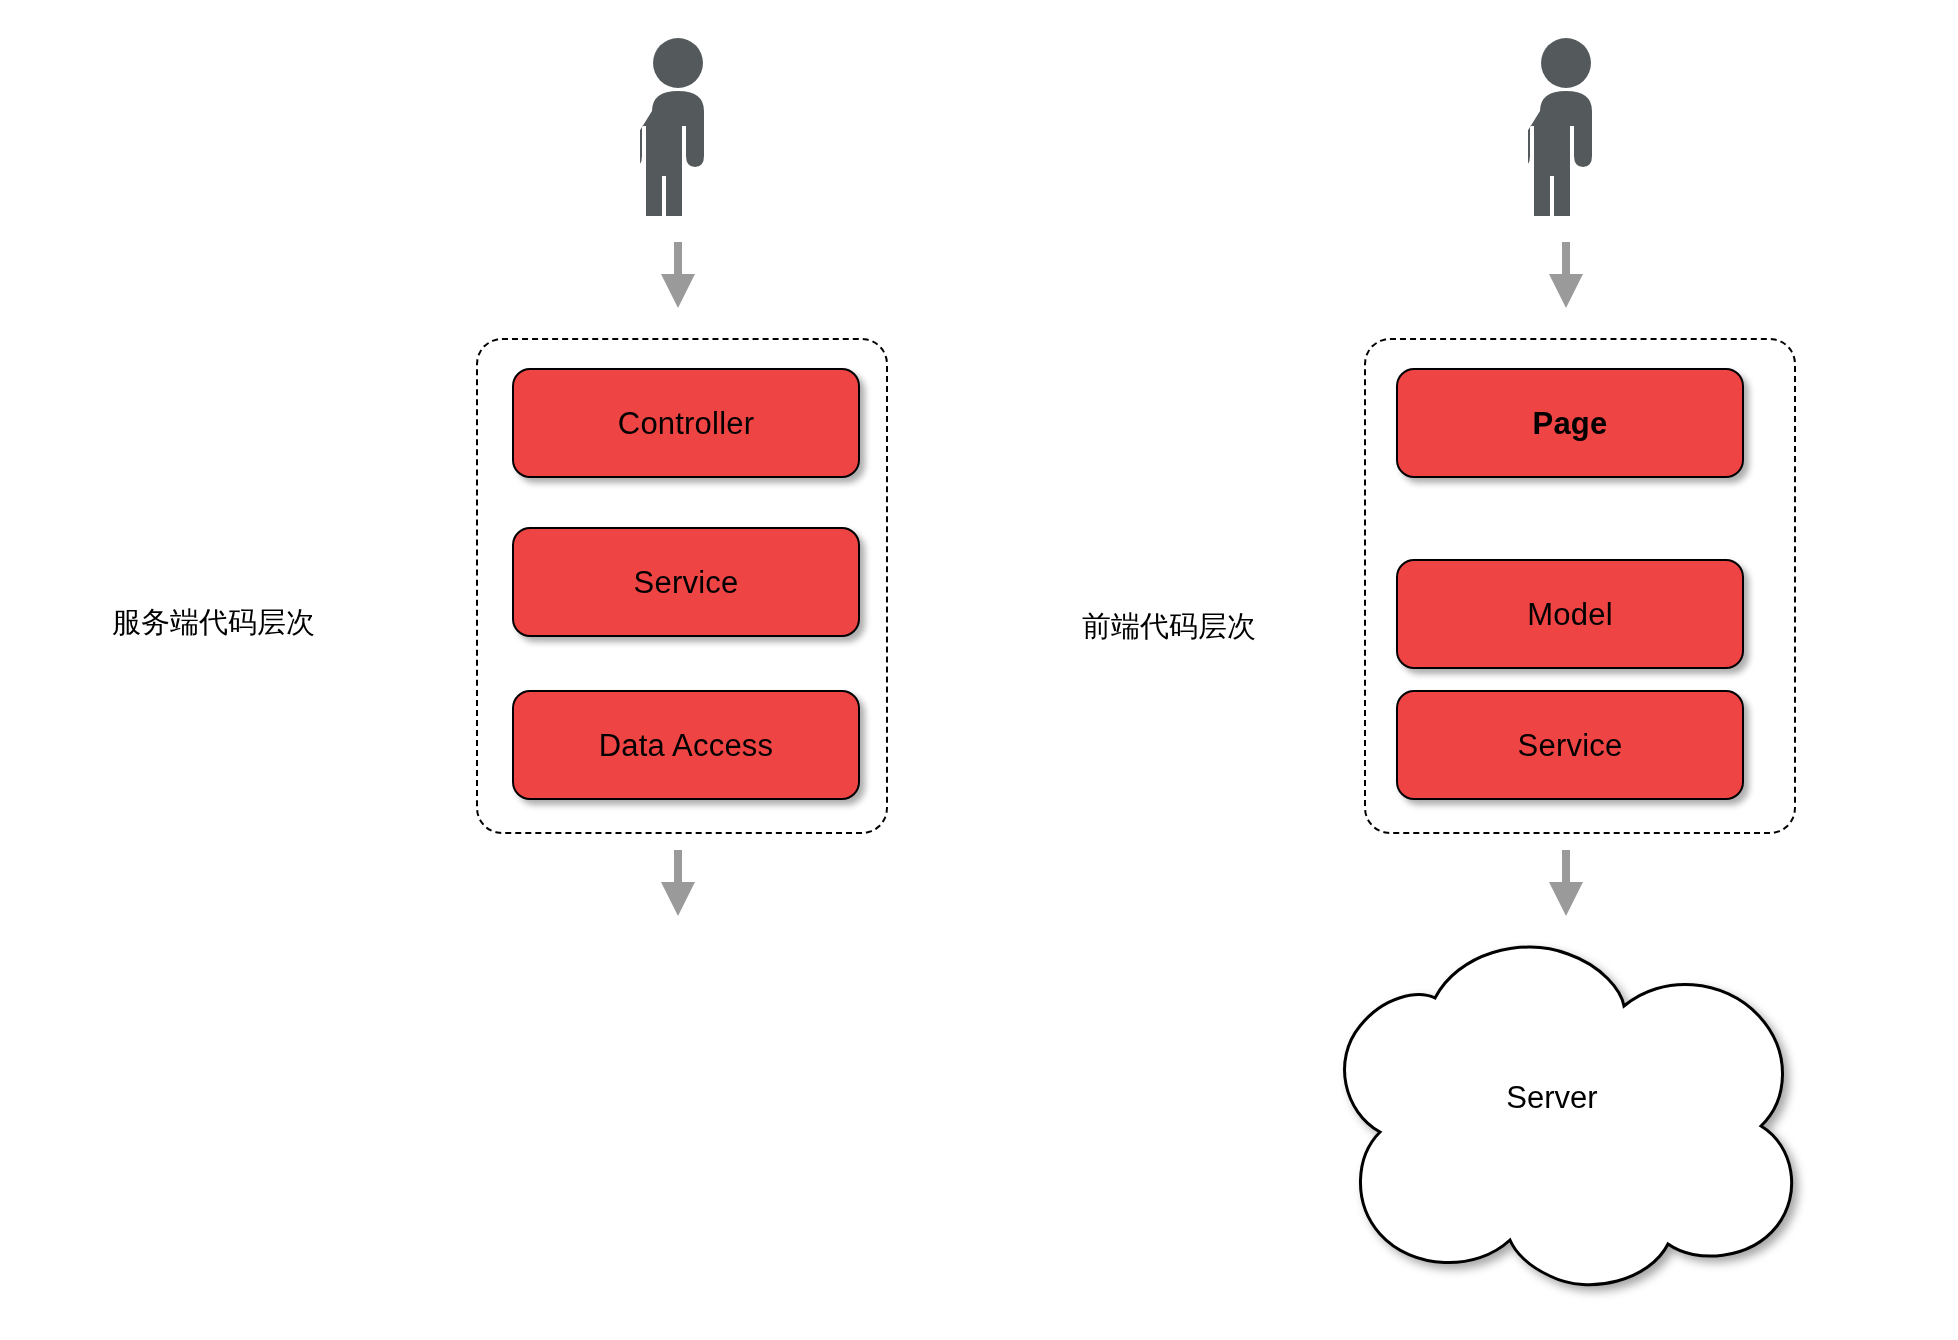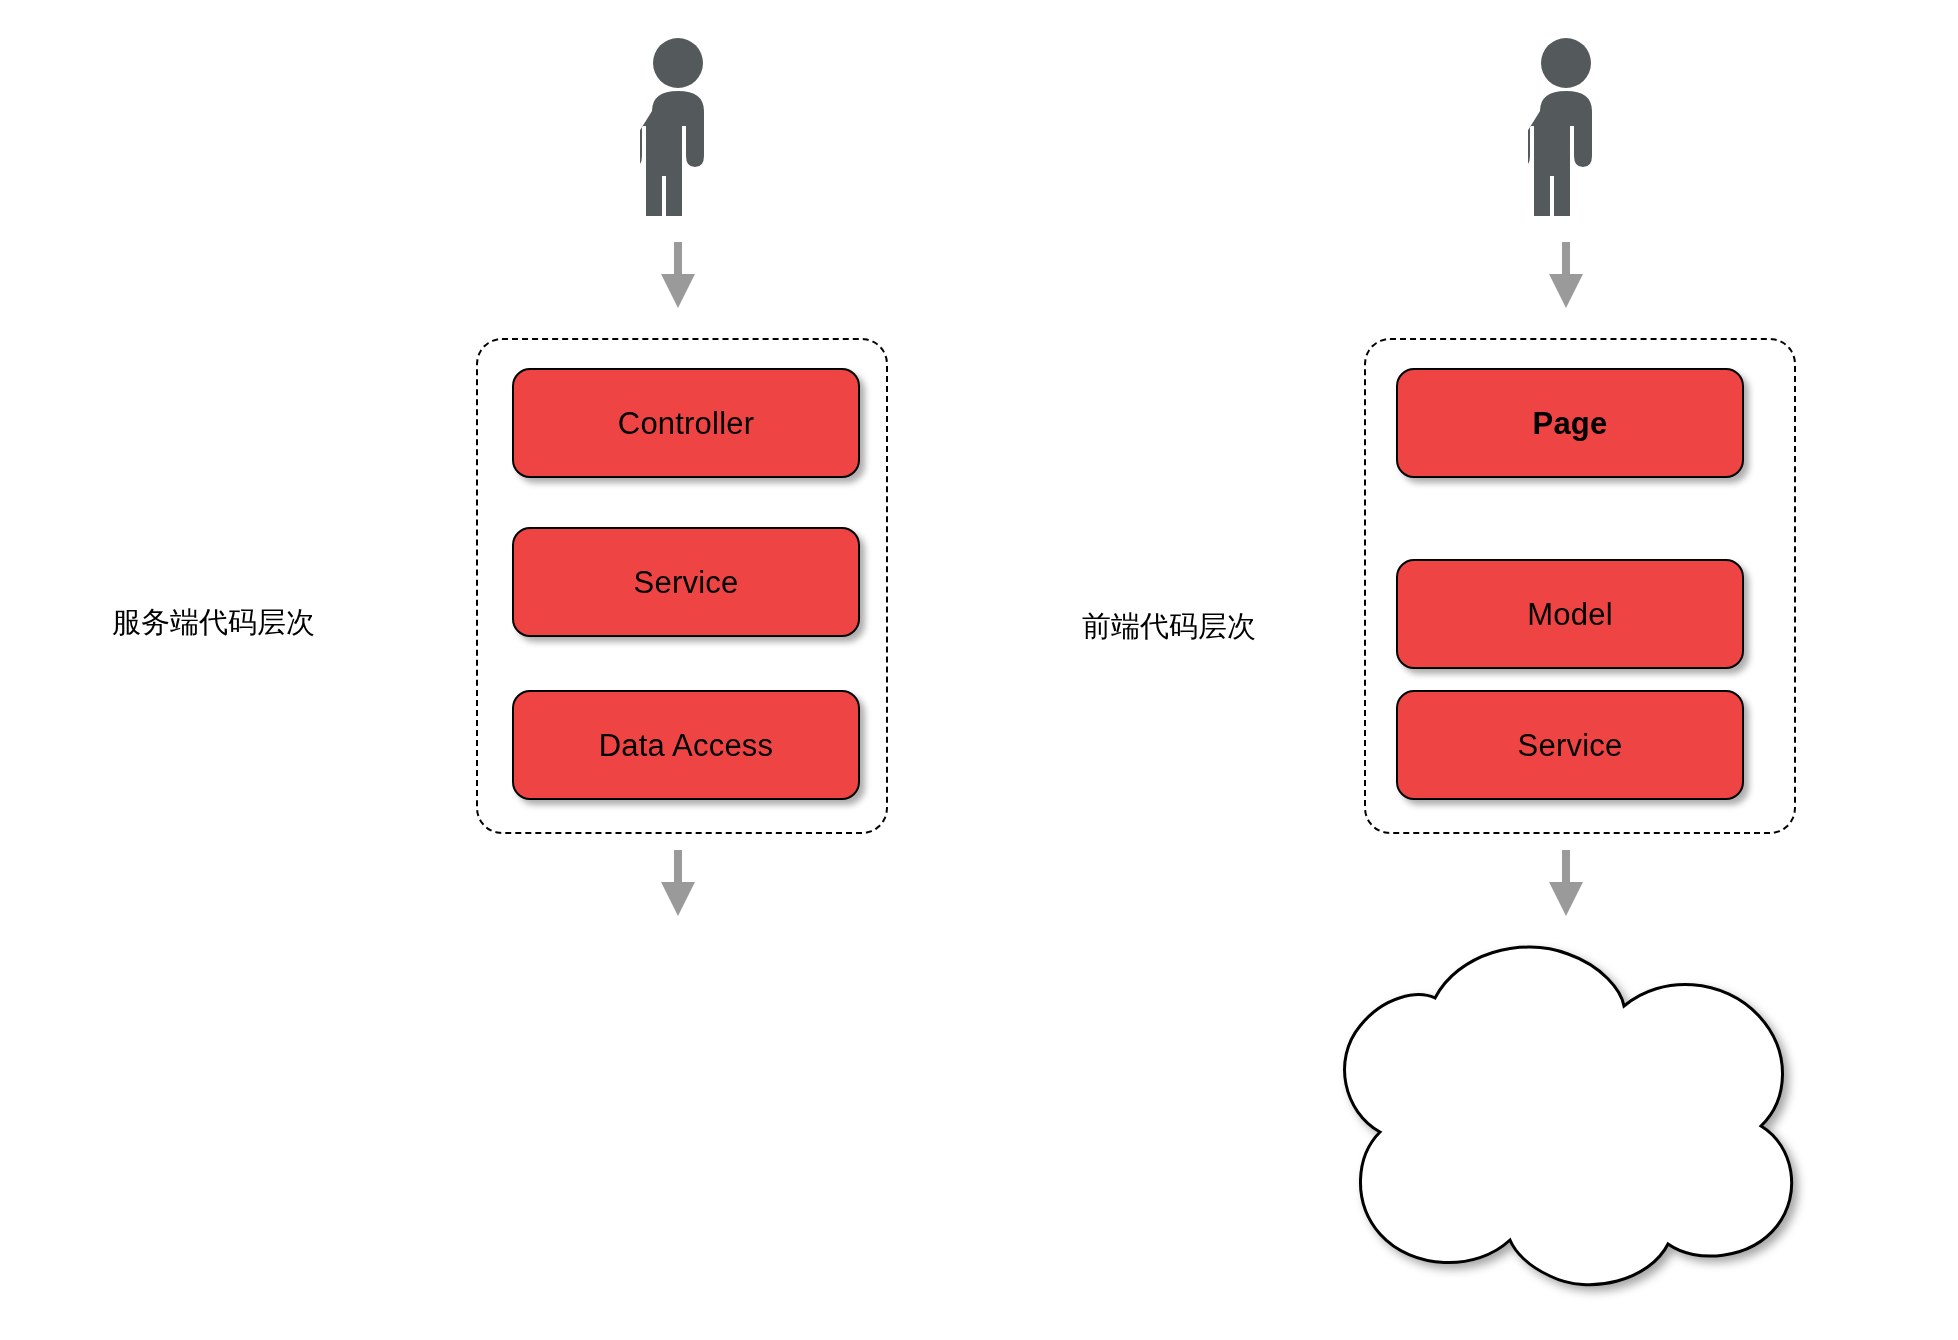--- a/index.html
+++ b/index.html
@@ -184,15 +184,16 @@
                C 520 112, 516 160, 489 186
                C 522 206, 530 254, 505 286
                C 478 320, 424 324, 396 304
                C 378 340, 318 356, 278 336
                C 256 326, 243 312, 238 300
                C 204 332, 140 330, 108 294
                C 80 262, 84 216, 108 192
                C 72 172, 60 120, 88 86
                C 112 56, 146 50, 163 58 Z" fill="#ffffff" stroke="#000000" stroke-width="3" style="filter: drop-shadow(5px 5px 5px rgba(0,0,0,0.35));"></path>
     </svg>
+    <div class="cloud-label" style="top:142px;">Server</div>
   </div>
 
 </div>
 
 </body></html>

